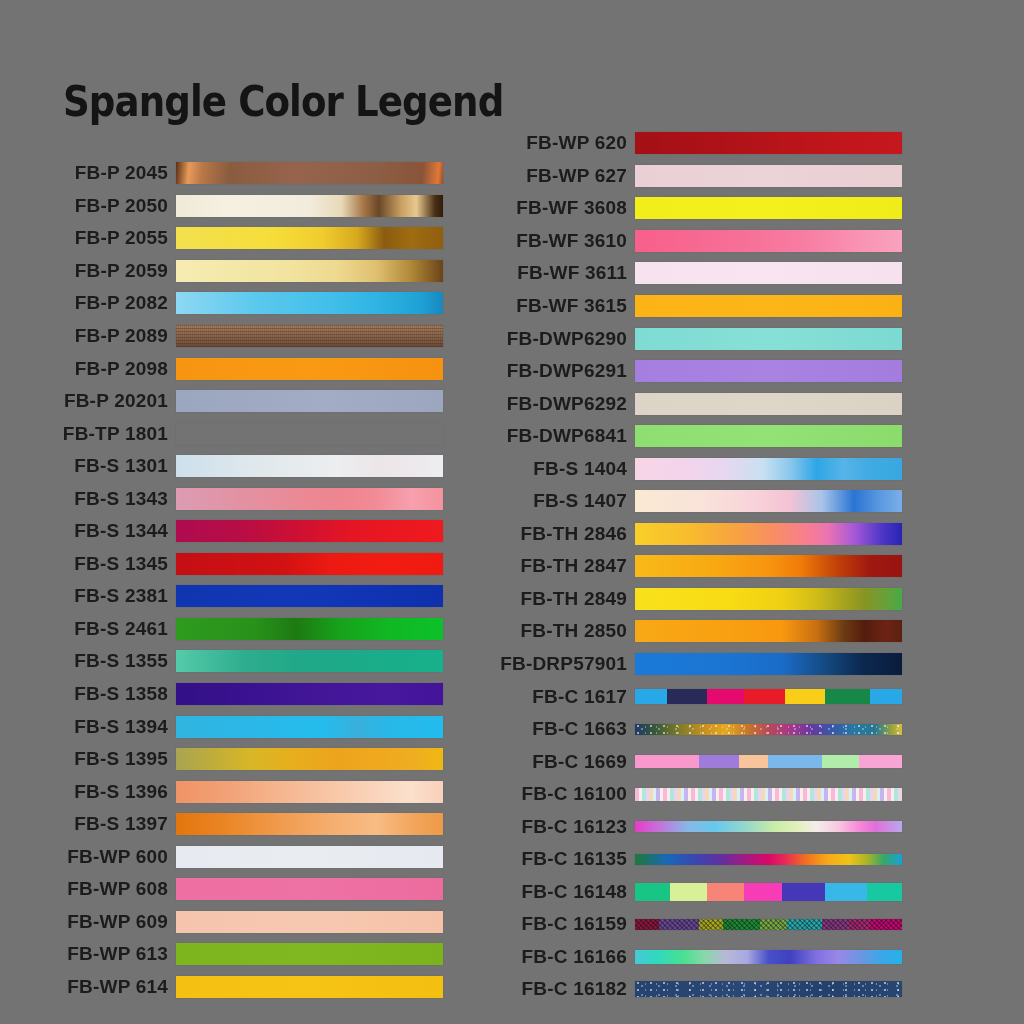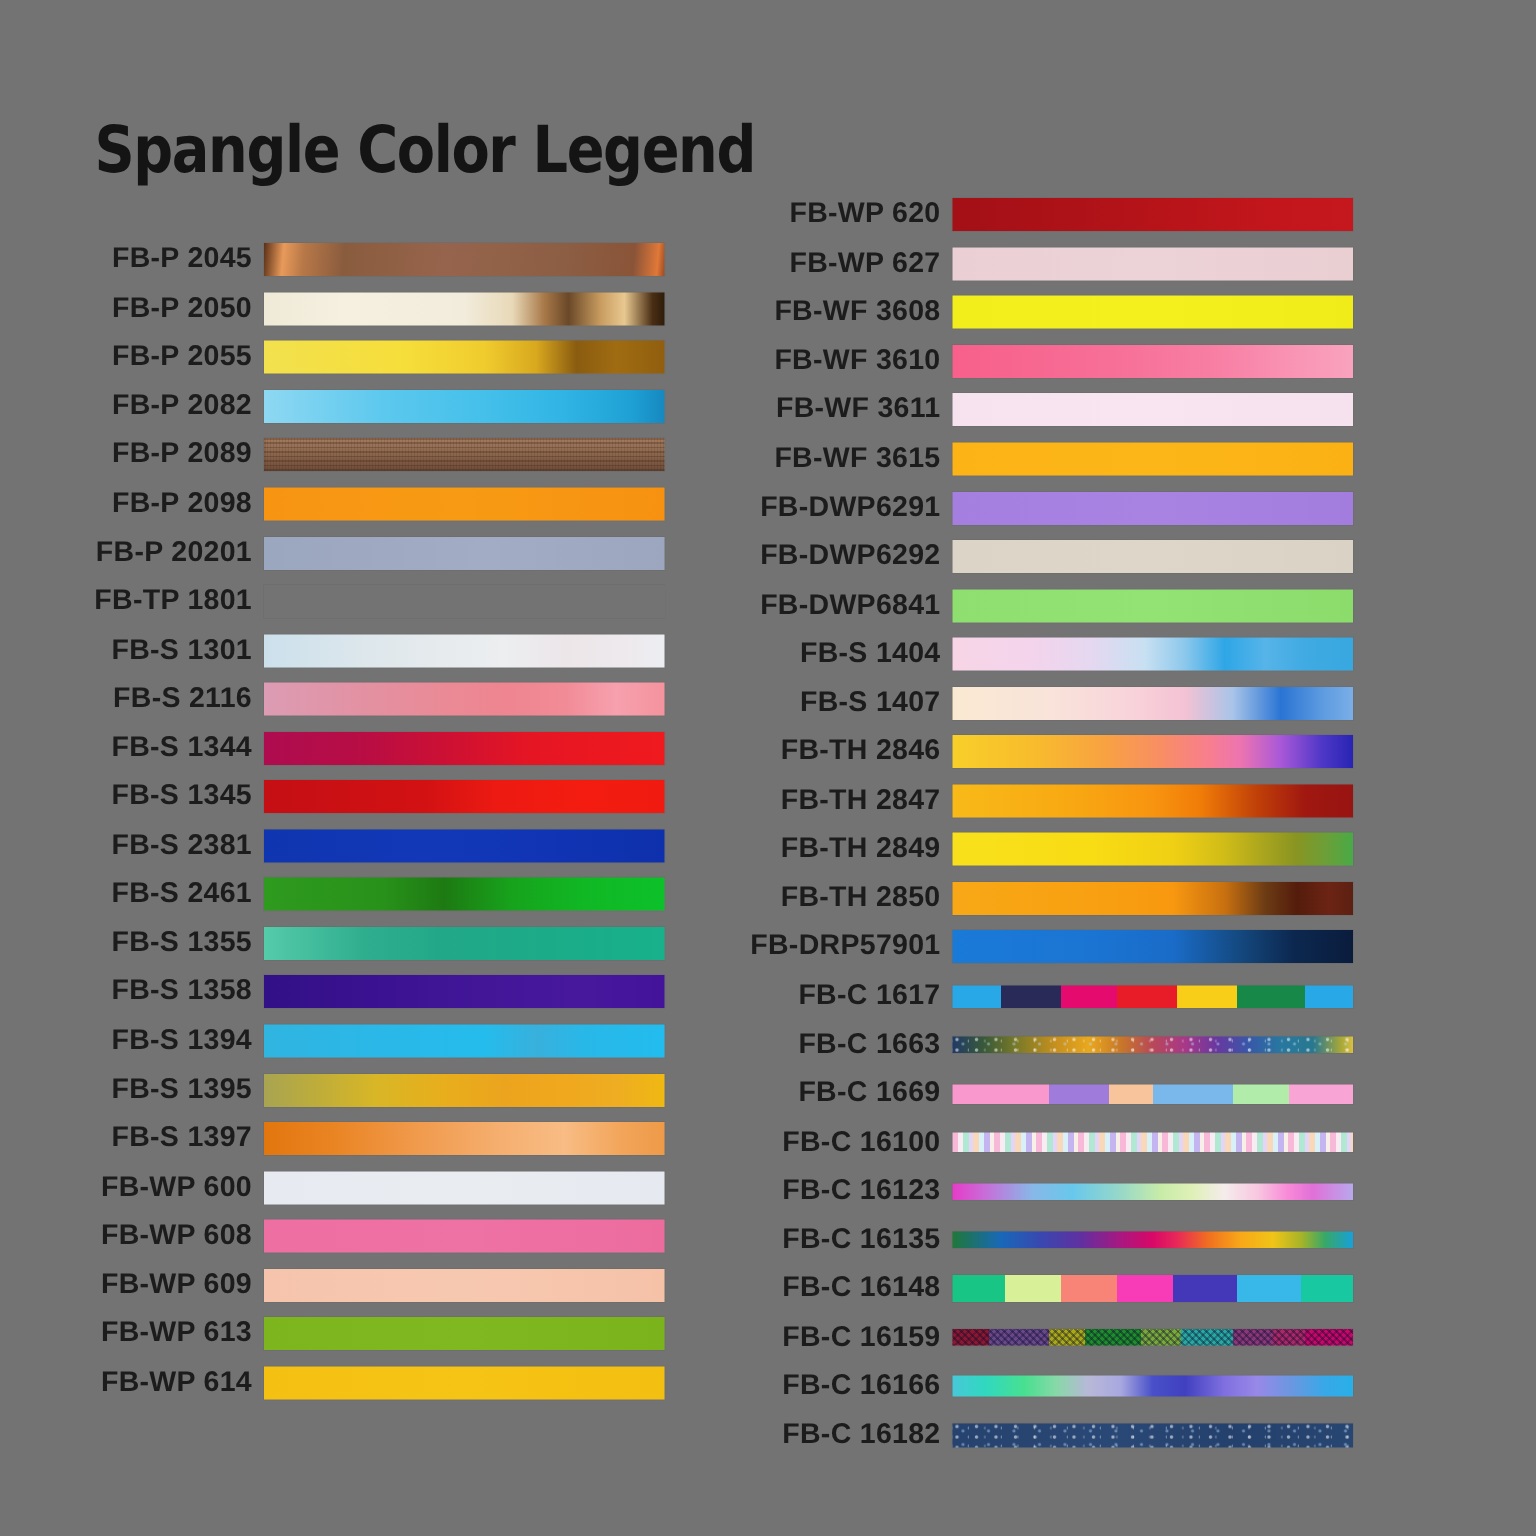--- a/index.html
+++ b/index.html
@@ -40,20 +40,24 @@
       </div>
       <div class="row">
         <div class="label">FB-P 2050</div>
         <div class="swatch" style="background: linear-gradient(90deg, rgb(239, 233, 216) 0%, rgb(246, 240, 224) 20%, rgb(242, 236, 220) 50%, rgb(232, 217, 184) 62%, rgb(168, 120, 72) 70%, rgb(106, 72, 40) 76%, rgb(200, 156, 96) 84%, rgb(232, 200, 144) 90%, rgb(74, 46, 20) 97%, rgb(46, 28, 10) 100%); height: 22px;"></div>
       </div>
       <div class="row">
         <div class="label">FB-P 2055</div>
         <div class="swatch" style="background: linear-gradient(90deg, rgb(242, 225, 78) 0%, rgb(246, 222, 58) 35%, rgb(240, 204, 46) 55%, rgb(216, 168, 30) 68%, rgb(138, 92, 16) 78%, rgb(160, 108, 18) 88%, rgb(144, 94, 14) 100%); height: 22px;"></div>
       </div>
       <div class="row">
+        <div class="label">FB-P 2059</div>
+        <div class="swatch" style="background: linear-gradient(90deg, rgb(246, 236, 178) 0%, rgb(242, 228, 160) 40%, rgb(238, 218, 144) 60%, rgb(224, 192, 112) 75%, rgb(176, 136, 56) 88%, rgb(106, 68, 24) 100%); height: 22px;"></div>
+      </div>
+      <div class="row">
         <div class="label">FB-P 2082</div>
         <div class="swatch" style="background: linear-gradient(90deg, rgb(142, 216, 242) 0%, rgb(92, 200, 238) 30%, rgb(68, 192, 234) 55%, rgb(48, 180, 228) 75%, rgb(30, 160, 212) 92%, rgb(22, 136, 192) 100%); height: 22px;"></div>
       </div>
       <div class="row">
         <div class="label">FB-P 2089</div>
         <div class="swatch tex-weave" style="background: linear-gradient(rgb(163, 123, 95) 0%, rgb(143, 106, 80) 40%, rgb(122, 86, 64) 80%, rgb(106, 74, 54) 100%); height: 22px;"></div>
       </div>
       <div class="row">
         <div class="label">FB-P 2098</div>
         <div class="swatch" style="background: linear-gradient(90deg, rgb(247, 149, 18) 0%, rgb(248, 154, 20) 50%, rgb(246, 146, 16) 100%); height: 22px;"></div>
@@ -64,21 +68,21 @@
       </div>
       <div class="row">
         <div class="label">FB-TP 1801</div>
         <div class="swatch" style="height: 22px;"></div>
       </div>
       <div class="row">
         <div class="label">FB-S 1301</div>
         <div class="swatch" style="background: linear-gradient(90deg, rgb(204, 224, 236) 0%, rgb(221, 231, 236) 25%, rgb(231, 235, 237) 45%, rgb(236, 238, 240) 60%, rgb(236, 230, 233) 75%, rgb(238, 233, 236) 90%, rgb(236, 238, 242) 100%); height: 22px;"></div>
       </div>
       <div class="row">
-        <div class="label">FB-S 2116</div>
+        <div class="label">FB-S 1343</div>
         <div class="swatch" style="background: linear-gradient(90deg, rgb(220, 156, 180) 0%, rgb(227, 145, 162) 25%, rgb(234, 138, 150) 45%, rgb(238, 133, 144) 60%, rgb(241, 139, 150) 75%, rgb(247, 160, 174) 88%, rgb(244, 147, 158) 100%); height: 22px;"></div>
       </div>
       <div class="row">
         <div class="label">FB-S 1344</div>
         <div class="swatch" style="background: linear-gradient(90deg, rgb(174, 12, 80) 0%, rgb(184, 13, 68) 25%, rgb(204, 16, 52) 45%, rgb(228, 21, 36) 65%, rgb(236, 24, 32) 85%, rgb(238, 26, 30) 100%); height: 22px;"></div>
       </div>
       <div class="row">
         <div class="label">FB-S 1345</div>
         <div class="swatch" style="background: linear-gradient(90deg, rgb(196, 15, 20) 0%, rgb(210, 17, 19) 40%, rgb(236, 26, 18) 58%, rgb(244, 28, 16) 80%, rgb(240, 26, 16) 100%); height: 22px;"></div>
       </div>
@@ -100,20 +104,24 @@
       </div>
       <div class="row">
         <div class="label">FB-S 1394</div>
         <div class="swatch" style="background: linear-gradient(90deg, rgb(48, 180, 224) 0%, rgb(42, 184, 232) 30%, rgb(36, 188, 236) 55%, rgb(56, 176, 220) 68%, rgb(40, 184, 232) 80%, rgb(34, 188, 238) 100%); height: 22px;"></div>
       </div>
       <div class="row">
         <div class="label">FB-S 1395</div>
         <div class="swatch" style="background: linear-gradient(90deg, rgb(168, 164, 82) 0%, rgb(188, 172, 60) 12%, rgb(216, 182, 38) 28%, rgb(232, 174, 28) 45%, rgb(236, 164, 30) 60%, rgb(240, 168, 30) 75%, rgb(238, 173, 34) 88%, rgb(240, 184, 18) 100%); height: 22px;"></div>
       </div>
       <div class="row">
+        <div class="label">FB-S 1396</div>
+        <div class="swatch" style="background: linear-gradient(90deg, rgb(239, 148, 102) 0%, rgb(242, 160, 117) 18%, rgb(245, 181, 142) 38%, rgb(248, 198, 166) 58%, rgb(250, 212, 188) 75%, rgb(251, 224, 204) 88%, rgb(248, 208, 186) 100%); height: 22px;"></div>
+      </div>
+      <div class="row">
         <div class="label">FB-S 1397</div>
         <div class="swatch" style="background: linear-gradient(90deg, rgb(226, 118, 14) 0%, rgb(234, 133, 36) 18%, rgb(240, 154, 76) 38%, rgb(245, 174, 110) 58%, rgb(248, 188, 132) 75%, rgb(242, 164, 88) 90%, rgb(238, 154, 72) 100%); height: 22px;"></div>
       </div>
       <div class="row">
         <div class="label">FB-WP 600</div>
         <div class="swatch" style="background: linear-gradient(90deg, rgb(231, 235, 241) 0%, rgb(233, 237, 242) 50%, rgb(230, 234, 240) 100%); height: 22px;"></div>
       </div>
       <div class="row">
         <div class="label">FB-WP 608</div>
         <div class="swatch" style="background: linear-gradient(90deg, rgb(238, 111, 162) 0%, rgb(239, 114, 164) 50%, rgb(236, 108, 158) 100%); height: 22px;"></div>
@@ -148,20 +156,24 @@
         <div class="label">FB-WF 3610</div>
         <div class="swatch" style="background: linear-gradient(90deg, rgb(247, 96, 138) 0%, rgb(247, 111, 151) 40%, rgb(248, 126, 164) 65%, rgb(249, 148, 180) 85%, rgb(249, 162, 190) 100%); height: 22px;"></div>
       </div>
       <div class="row">
         <div class="label">FB-WF 3611</div>
         <div class="swatch" style="background: linear-gradient(90deg, rgb(247, 227, 240) 0%, rgb(248, 229, 241) 50%, rgb(246, 225, 238) 100%); height: 22px;"></div>
       </div>
       <div class="row">
         <div class="label">FB-WF 3615</div>
         <div class="swatch" style="background: linear-gradient(90deg, rgb(252, 179, 22) 0%, rgb(252, 182, 24) 50%, rgb(251, 177, 20) 100%); height: 22px;"></div>
+      </div>
+      <div class="row">
+        <div class="label">FB-DWP6290</div>
+        <div class="swatch" style="background: linear-gradient(90deg, rgb(126, 220, 210) 0%, rgb(134, 224, 214) 50%, rgb(124, 218, 208) 100%); height: 22px;"></div>
       </div>
       <div class="row">
         <div class="label">FB-DWP6291</div>
         <div class="swatch" style="background: linear-gradient(90deg, rgb(165, 127, 224) 0%, rgb(168, 131, 226) 50%, rgb(163, 125, 222) 100%); height: 22px;"></div>
       </div>
       <div class="row">
         <div class="label">FB-DWP6292</div>
         <div class="swatch" style="background: linear-gradient(90deg, rgb(220, 212, 198) 0%, rgb(222, 214, 200) 50%, rgb(218, 210, 196) 100%); height: 22px;"></div>
       </div>
       <div class="row">

